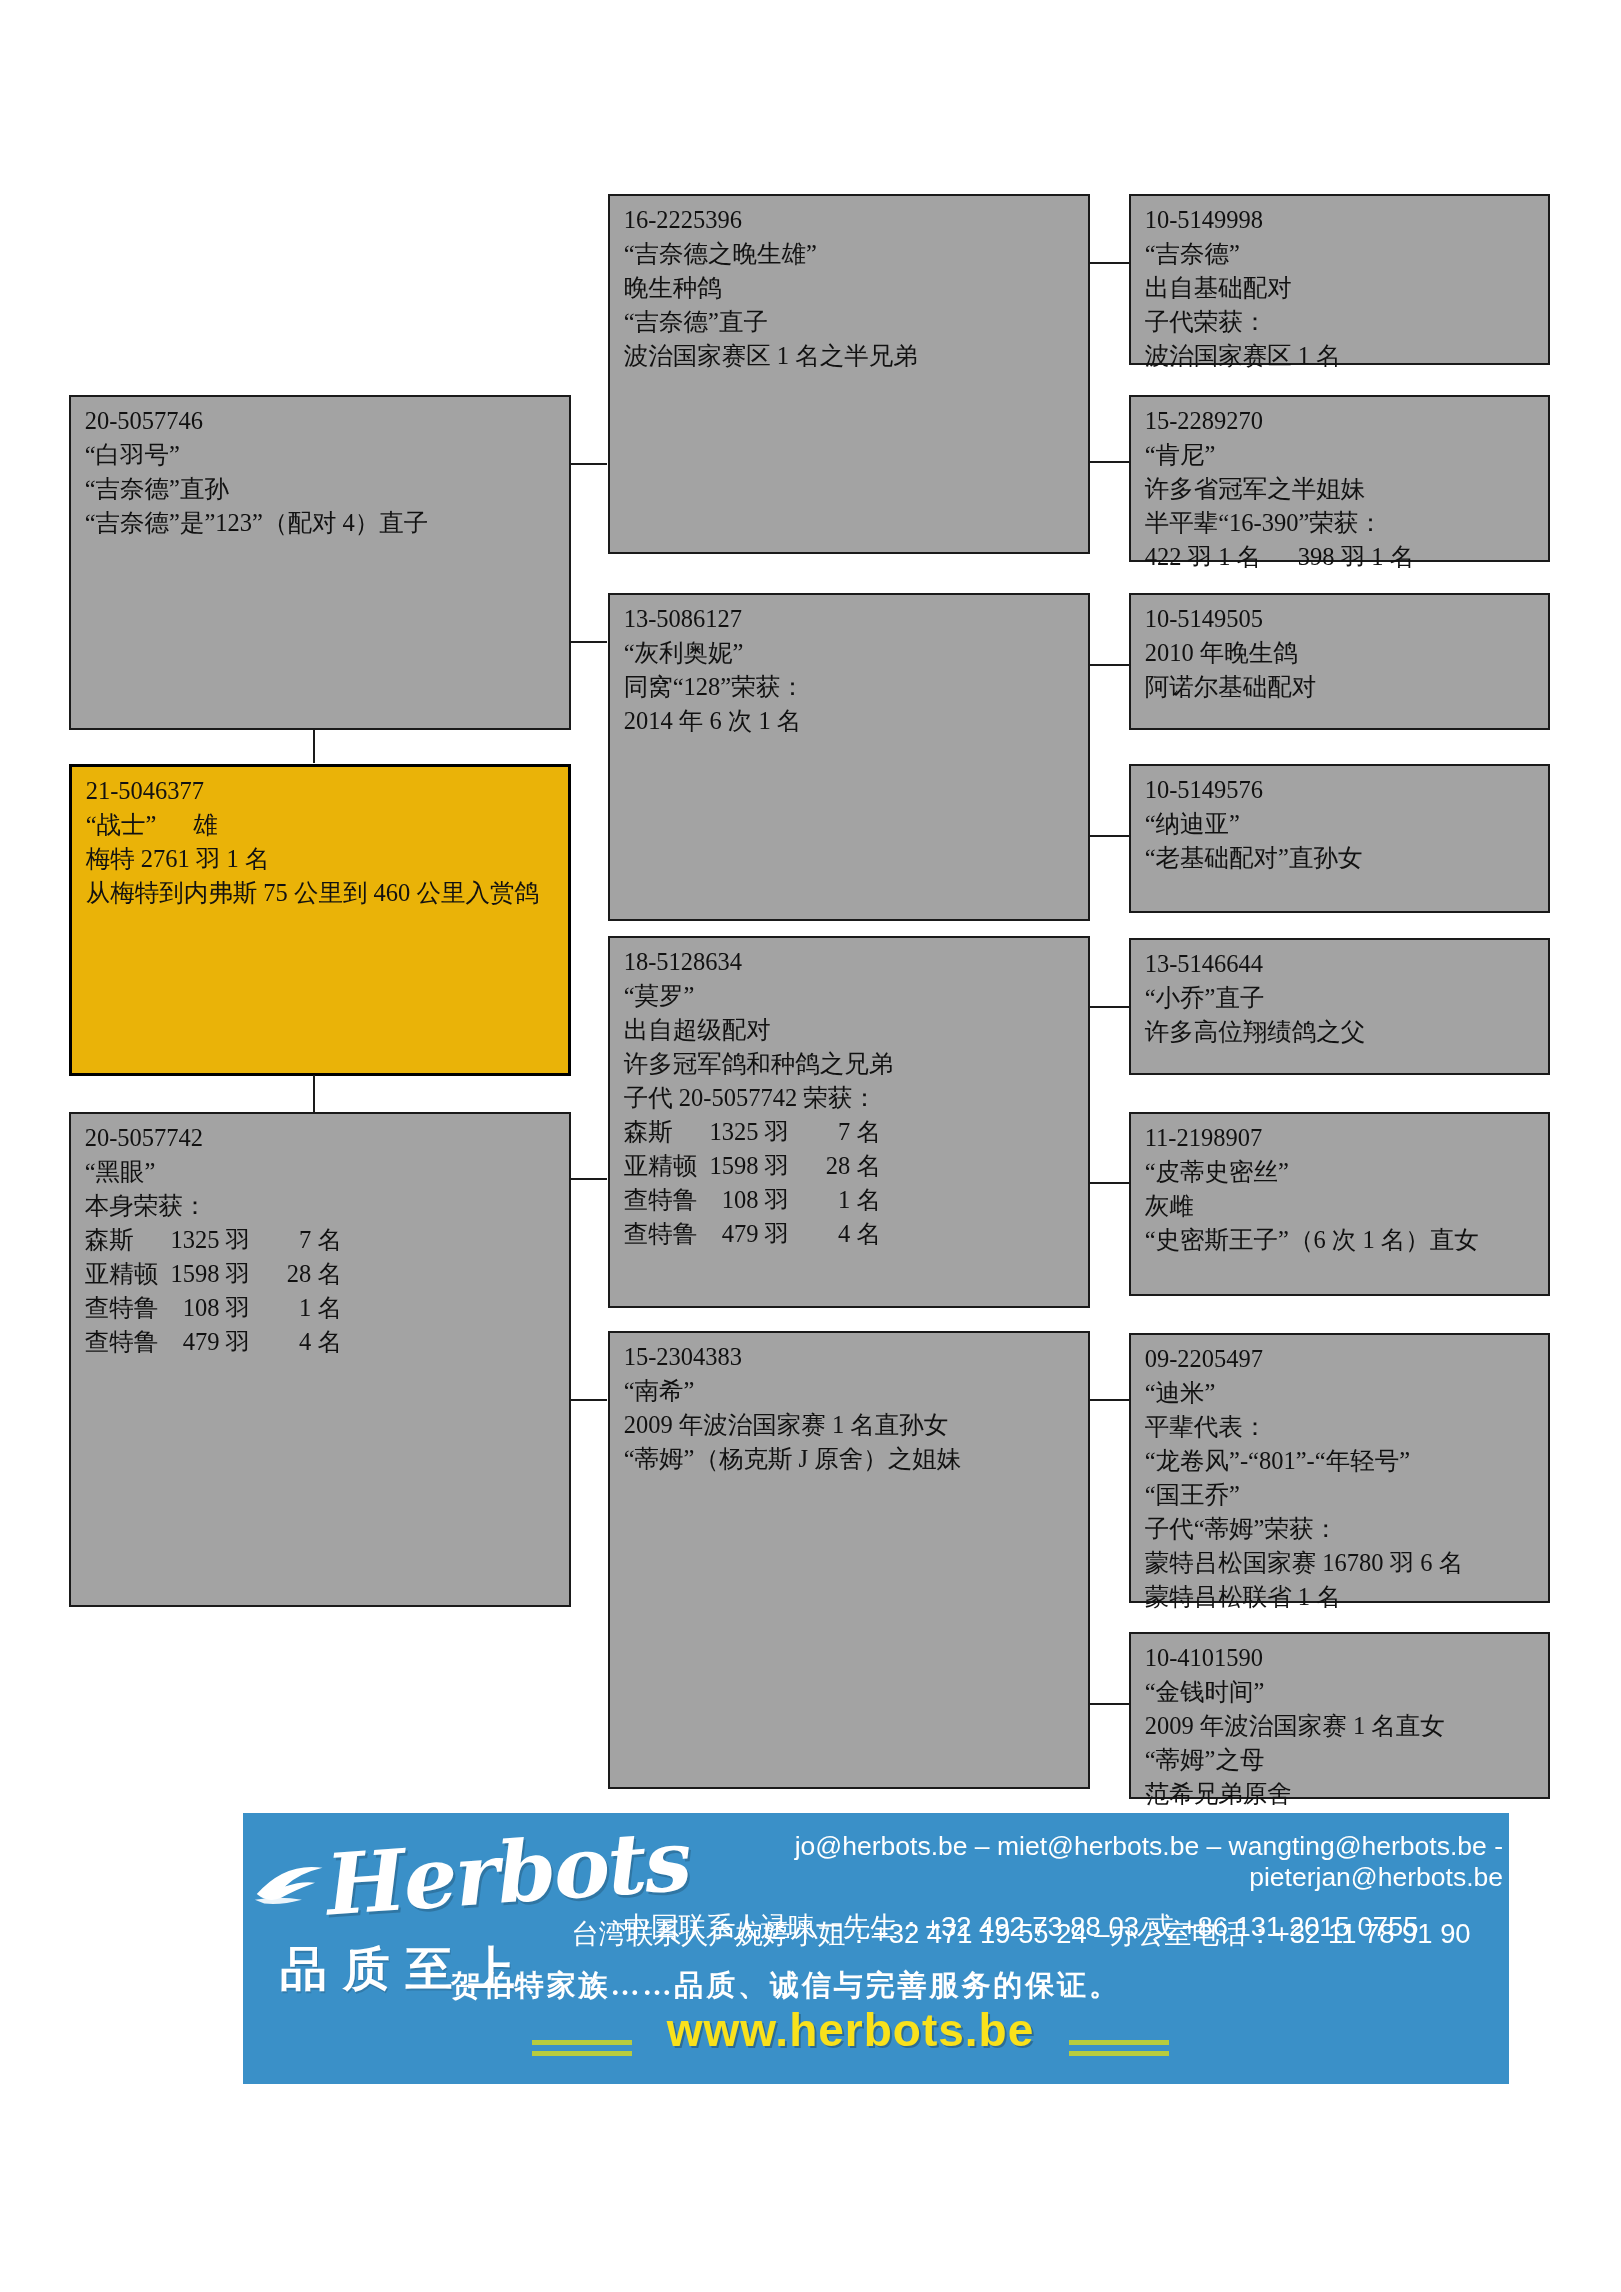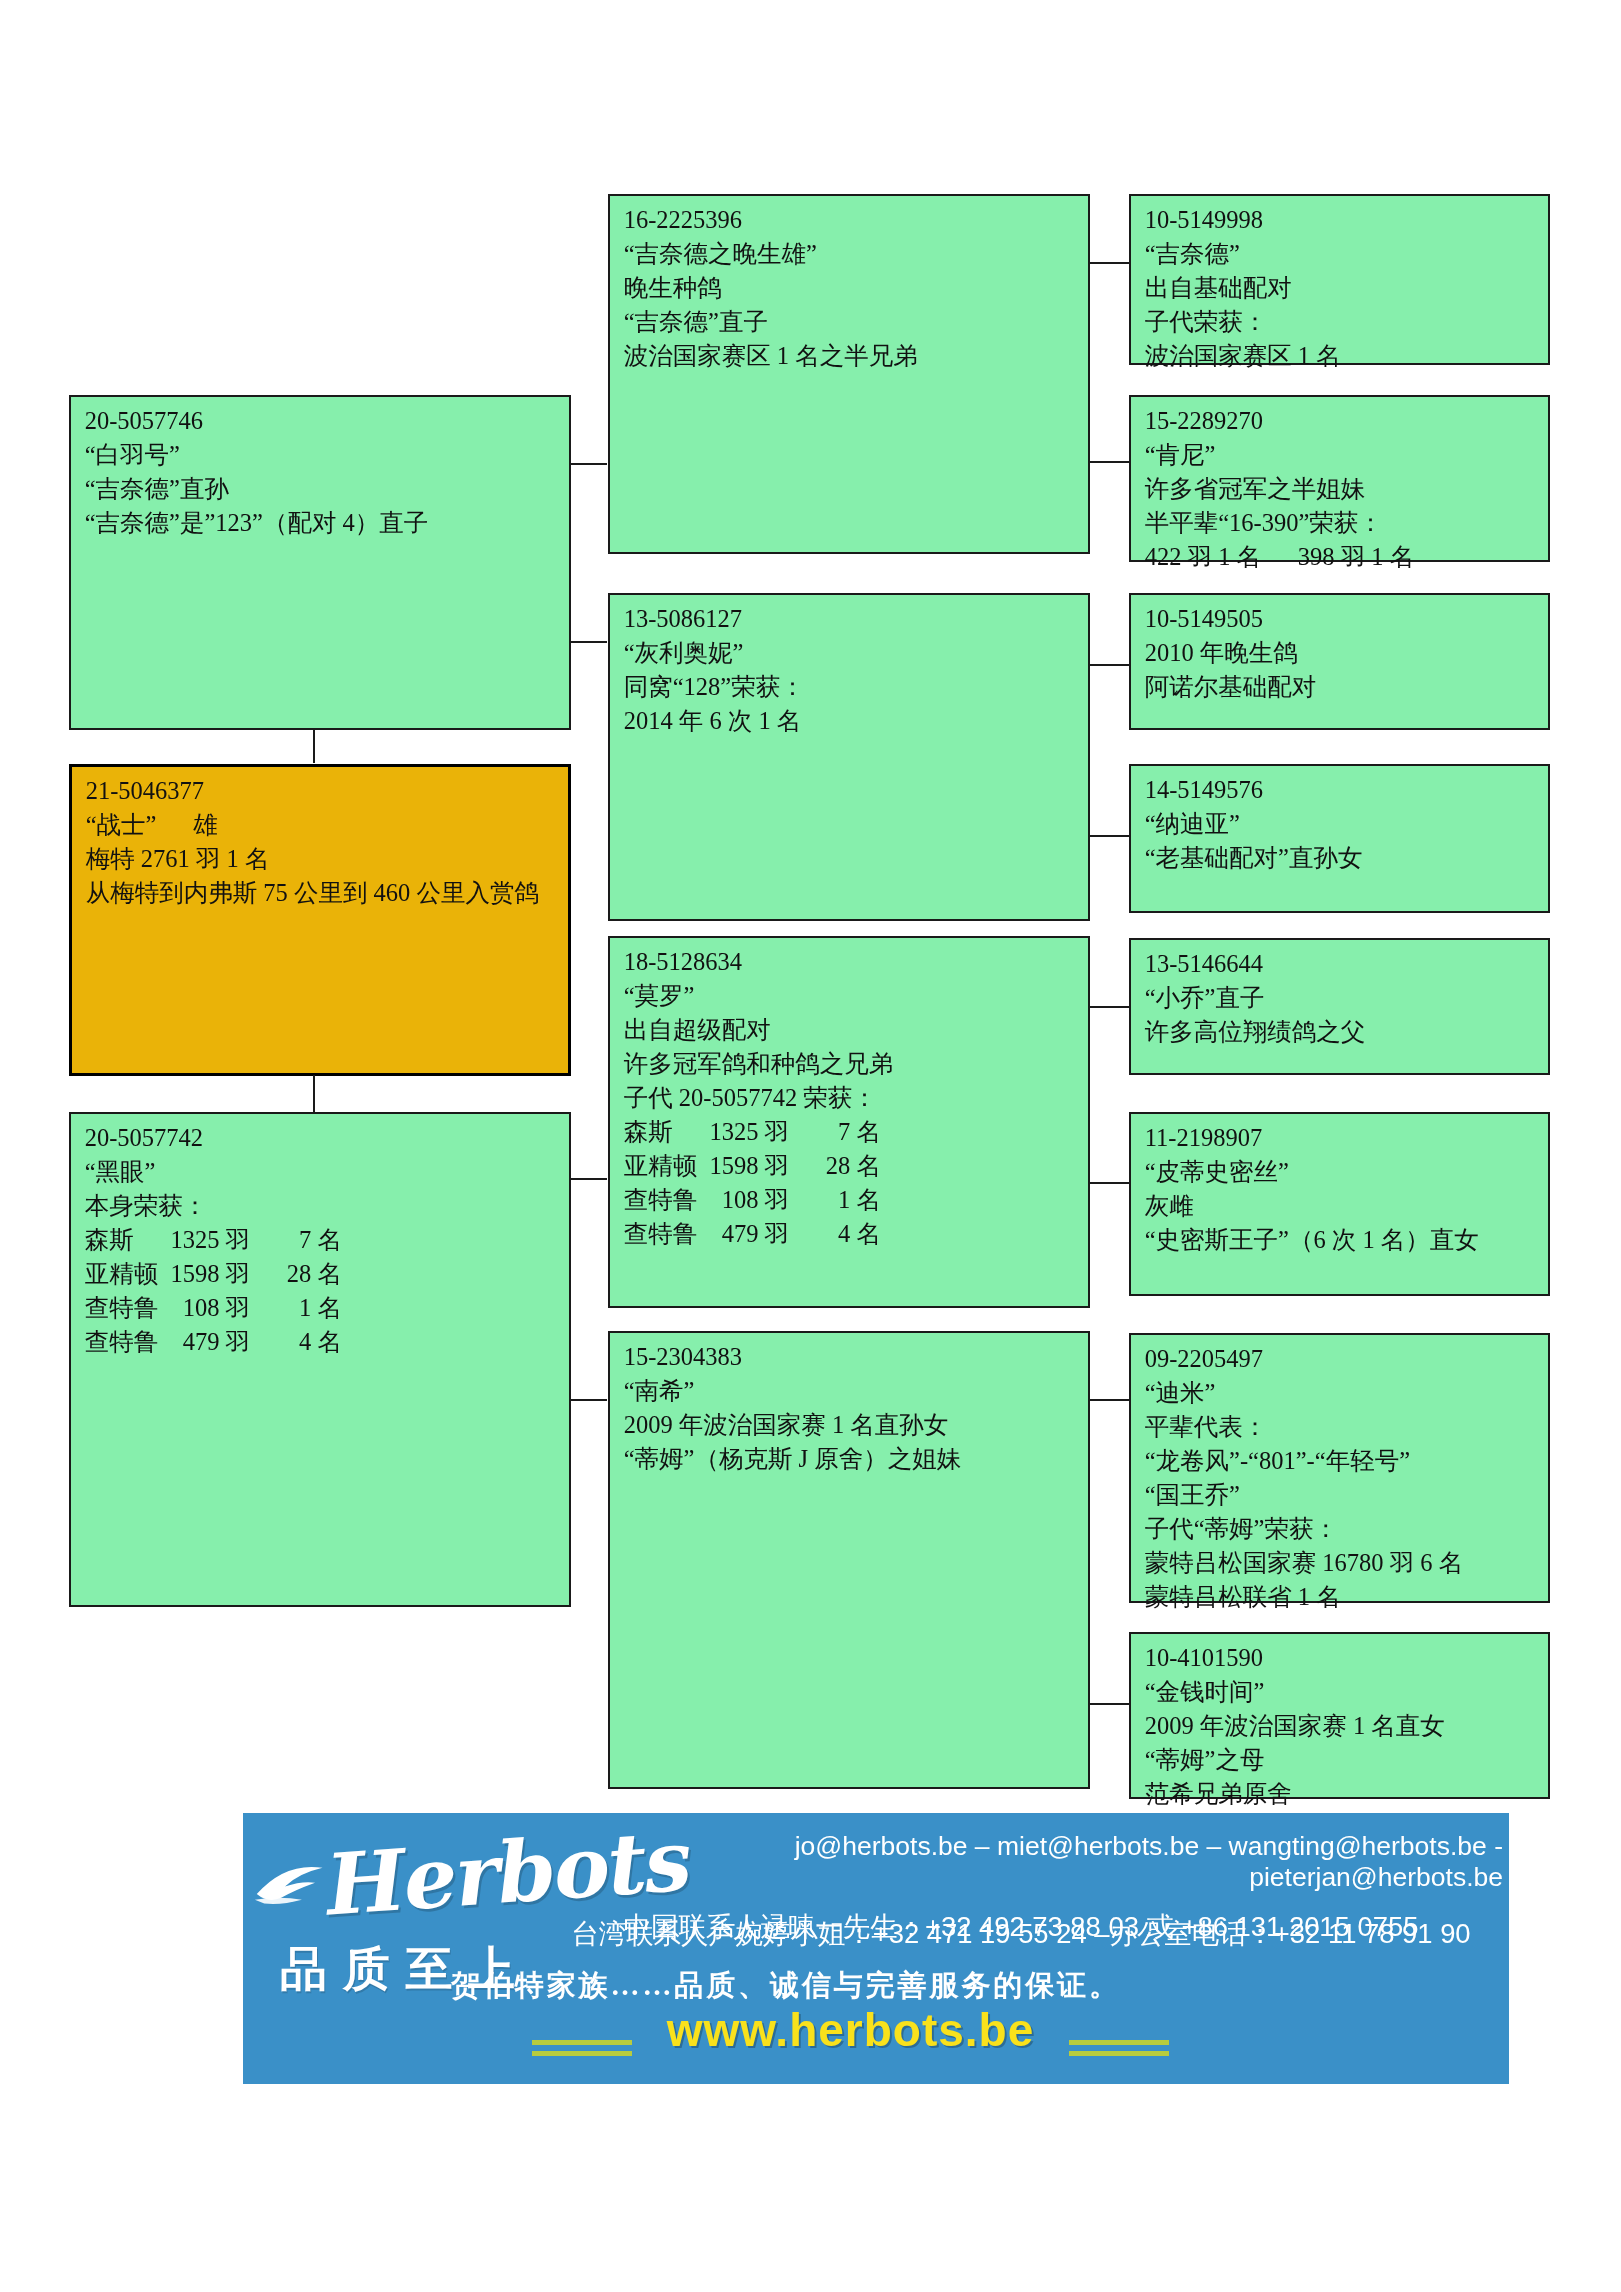--- a/index.html
+++ b/index.html
@@ -7,21 +7,21 @@
     position:relative;
     width:1621px;height:2293px;
     background:#ffffff;
     font-family:"Liberation Serif","DejaVu Serif",serif;
     color:#111;
     overflow:hidden;
   }
   .pbox{
     position:absolute;
     border:2px solid #1a1a1a;
-    background:#86efac;
+    background:#a3a3a3;
     box-sizing:border-box;
     padding:6.9px 11.8px 0 13.7px;
     font-size:24.5px;
     line-height:34px;
   }
   .pbox .line{white-space:pre-wrap;}
   .pbox.subject{
     border:3.9px solid #000;
     background:#eab308;
   }
@@ -177,21 +177,21 @@
   <div class="pbox" style="left:1129px;top:593px;width:421px;height:137px">
     <div class="lines">
         <div class="line">10-5149505</div>
         <div class="line">2010 年晚生鸽</div>
         <div class="line">阿诺尔基础配对</div>
       </div>
   </div>
 
   <div class="pbox" style="left:1129px;top:764px;width:421px;height:149px">
     <div class="lines">
-        <div class="line">14-5149576</div>
+        <div class="line">10-5149576</div>
         <div class="line">“纳迪亚”</div>
         <div class="line">“老基础配对”直孙女</div>
       </div>
   </div>
 
   <div class="pbox" style="left:1129px;top:938px;width:421px;height:137px">
     <div class="lines">
         <div class="line">13-5146644</div>
         <div class="line">“小乔”直子</div>
         <div class="line">许多高位翔绩鸽之父</div>

